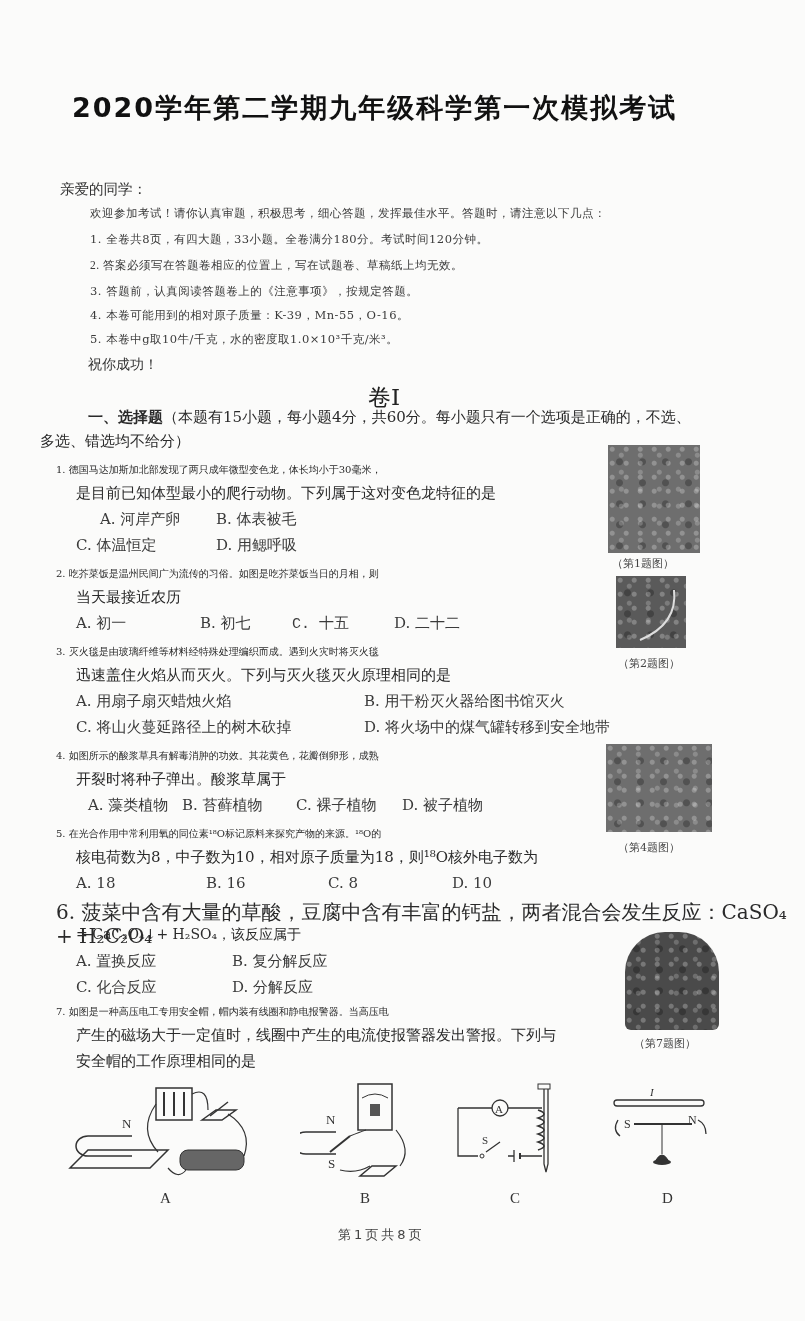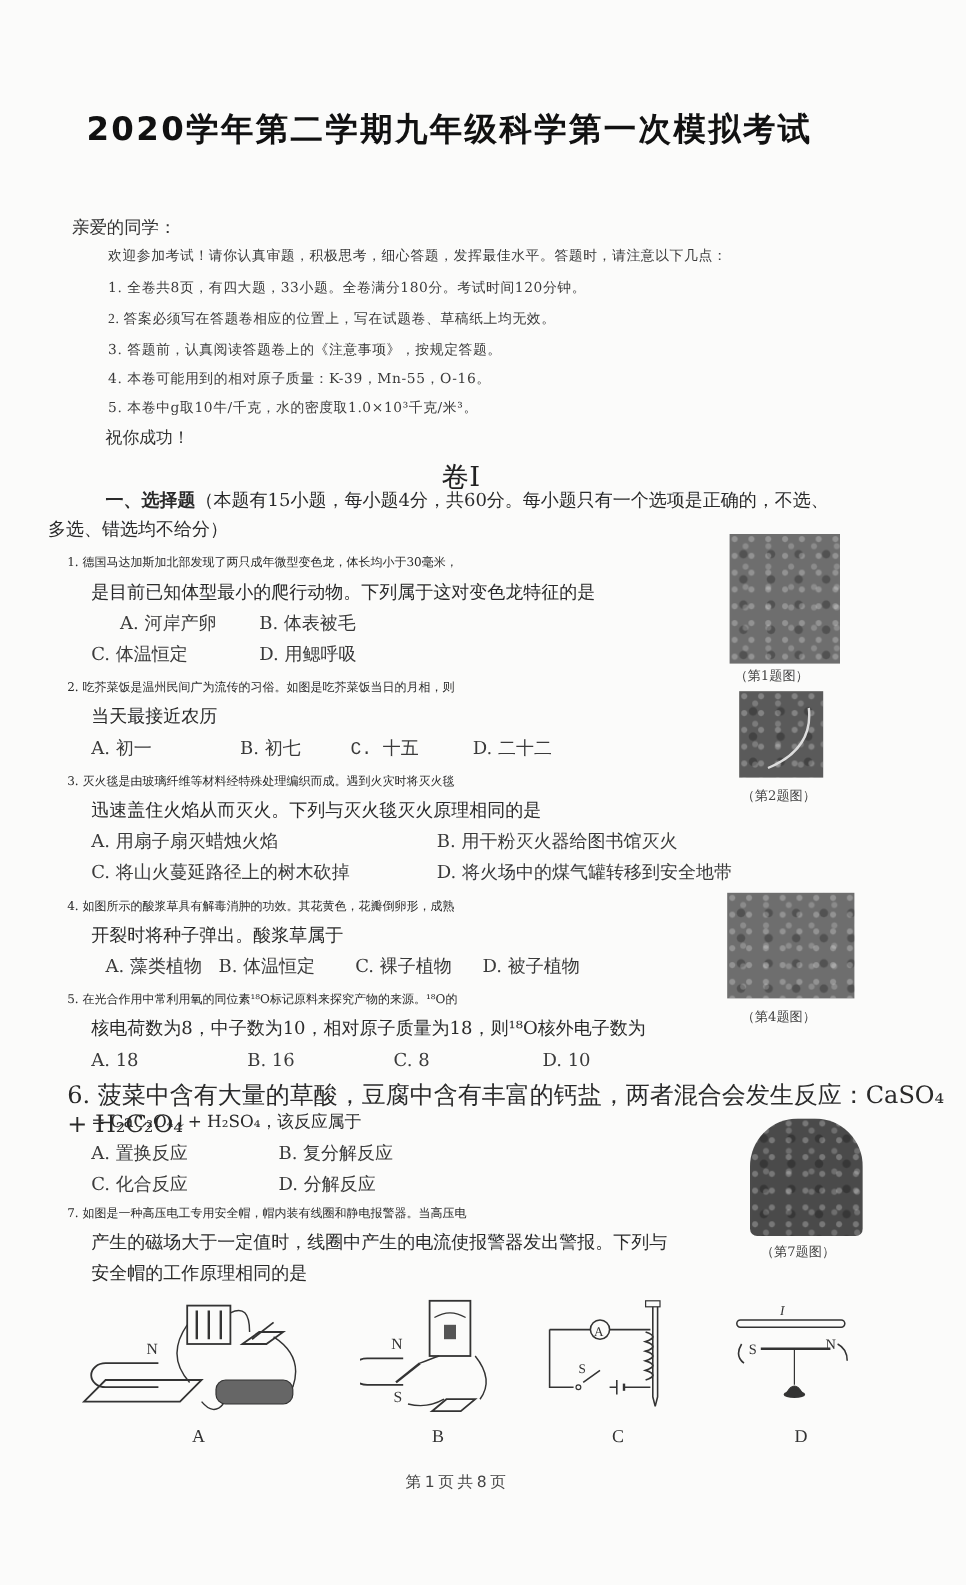--- a/index.html
+++ b/index.html
@@ -93,21 +93,21 @@
 <div class="abs opt" style="left:364px; top:692px;">B. 用干粉灭火器给图书馆灭火</div>
 <div class="abs opt" style="left:76px; top:718px;">C. 将山火蔓延路径上的树木砍掉</div>
 <div class="abs opt" style="left:364px; top:718px;">D. 将火场中的煤气罐转移到安全地带</div>
 
 <div class="abs q" style="top:744px;">
   <span>4.</span>
   <span>如图所示的酸浆草具有解毒消肿的功效。其花黄色，花瓣倒卵形，成熟</span>
 </div>
 <div class="abs qi" style="top:770px;">开裂时将种子弹出。酸浆草属于</div>
 <div class="abs opt" style="left:76px; top:796px;margin-left:12px;">A. 藻类植物</div>
-<div class="abs opt" style="left:182px; top:796px;">B. 体温恒定</div>
+<div class="abs opt" style="left:182px; top:796px;">B. 苔藓植物</div>
 <div class="abs opt" style="left:296px; top:796px;">C. 裸子植物</div>
 <div class="abs opt" style="left:402px; top:796px;">D. 被子植物</div>
 <div class="abs pic" style="left:606px; top:744px; width:106px; height:88px;"></div>
 <div class="abs cap" style="left:618px; top:840px;">（第4题图）</div>
 
 <div class="abs q" style="top:822px;">
   <span>5.</span>
   <span>在光合作用中常利用氧的同位素¹⁸O标记原料来探究产物的来源。¹⁸O的</span>
 </div>
 <div class="abs qi" style="top:848px;">核电荷数为8，中子数为10，相对原子质量为18，则¹⁸O核外电子数为</div>

